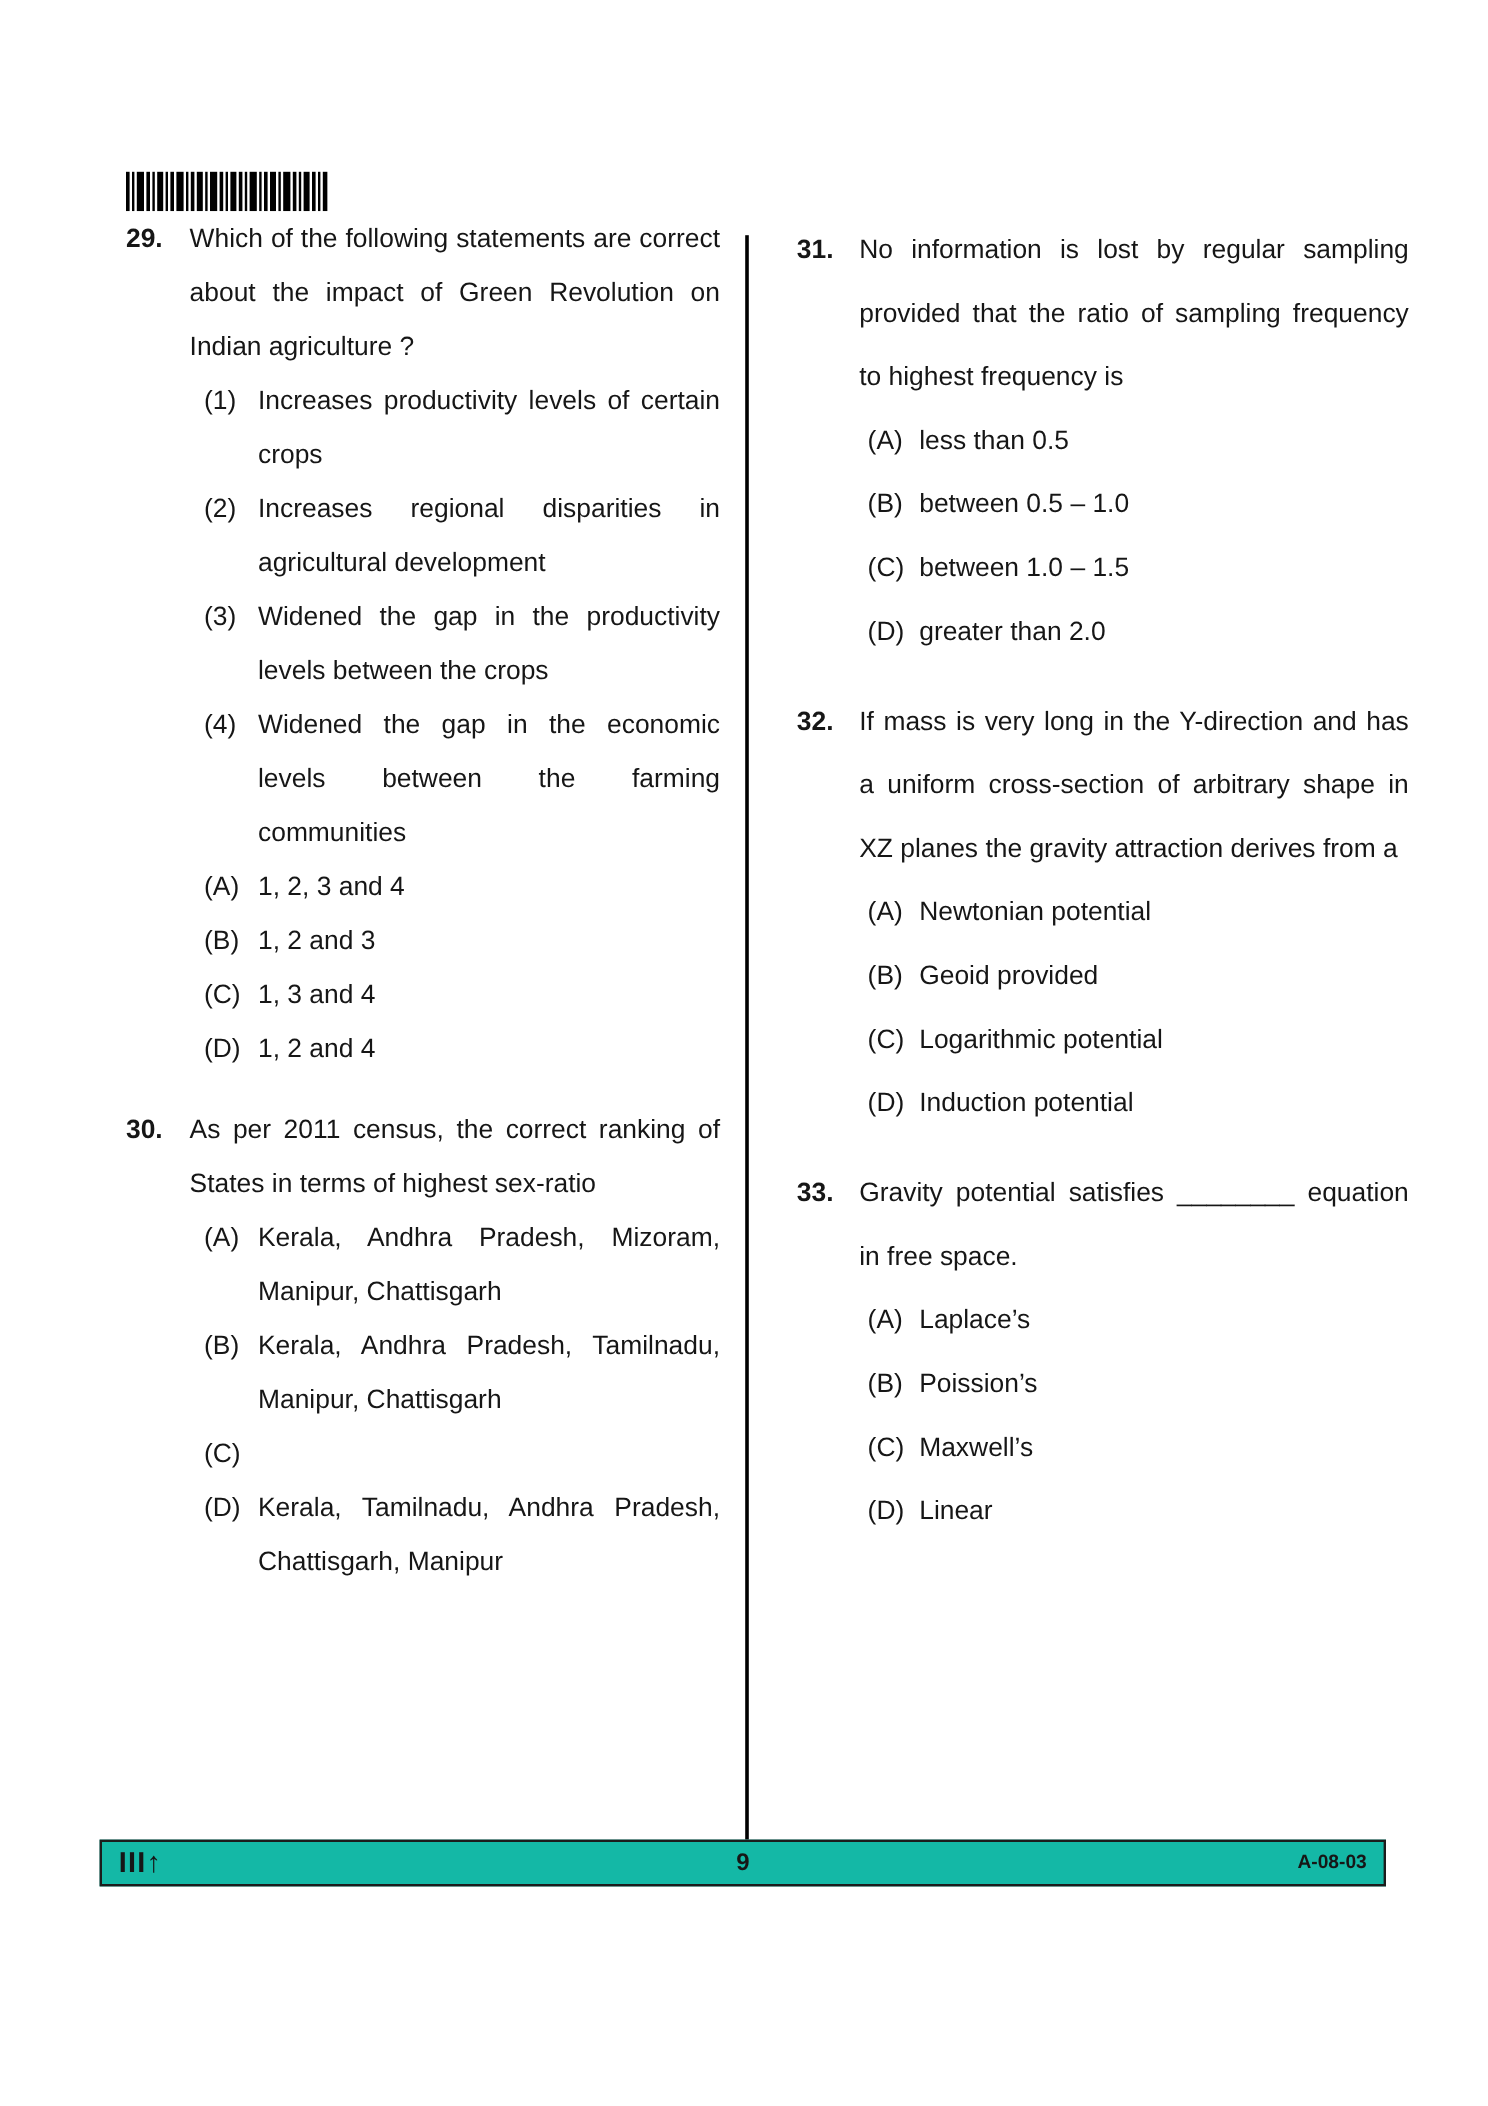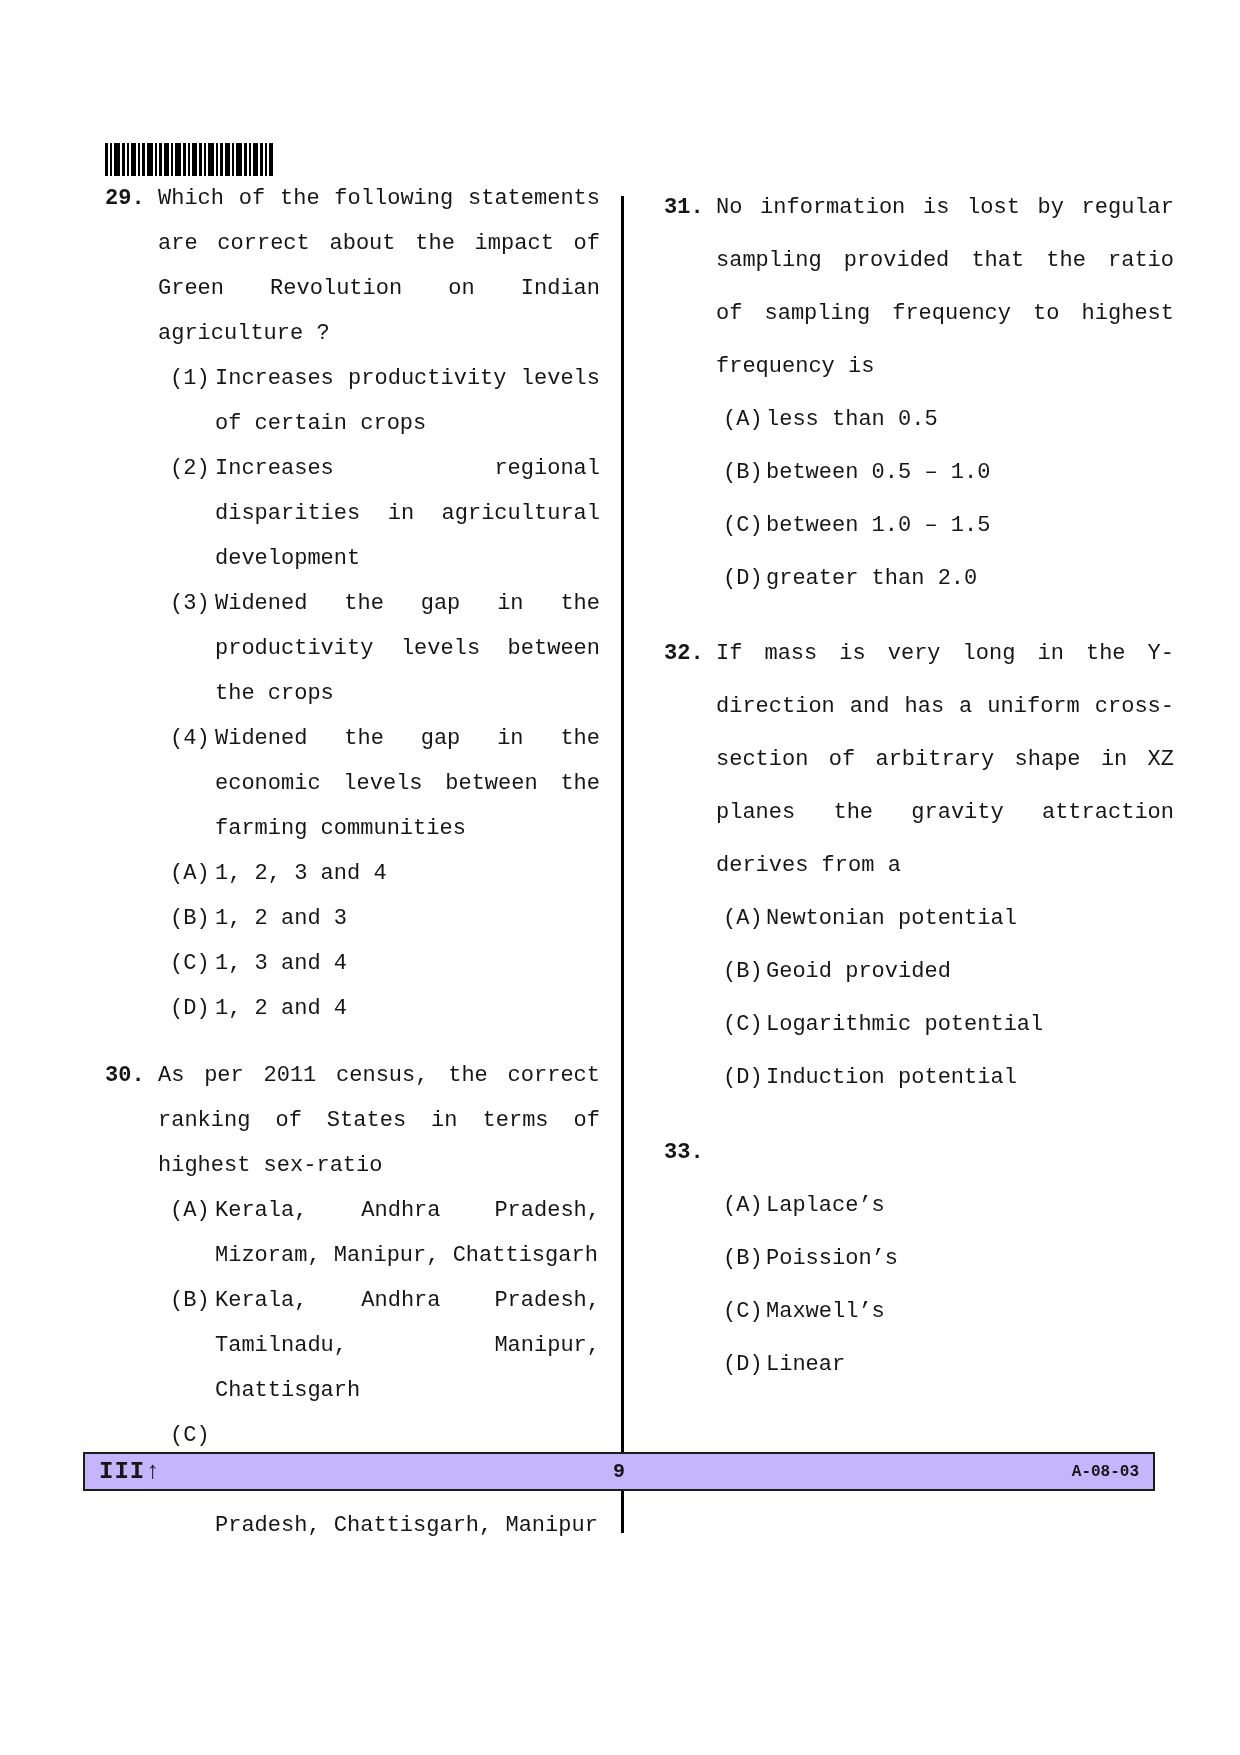--- a/index.html
+++ b/index.html
@@ -5,21 +5,21 @@
   html, body {
     margin: 0;
     padding: 0;
     background: #ffffff;
   }
   .page {
     position: relative;
     width: 1240px;
     height: 1755px;
     background: #ffffff;
-    font-family: Liberation Mono, monospace;
+    font-family: Liberation Sans, sans-serif;
     color: #161616;
     overflow: hidden;
   }
   .barcode {
     position: absolute;
     left: 105px;
     top: 143px;
     width: 168px;
     height: 33px;
   }
@@ -66,26 +66,26 @@
   .col-right .opt-row { margin-left: 59px; }
   .opt-label { flex: 0 0 45px; }
   .col-right .opt-label { flex: 0 0 43px; }
   .opt-text {
     flex: 1;
     text-align: justify;
   }
   .footer-bar {
     position: absolute;
     left: 83px;
-    top: 1452px;
+    top: 1533px;
     width: 1072px;
     height: 39px;
     box-sizing: border-box;
     border: 2px solid #1c1c1c;
-    background: #c4b5fd;
+    background: #14b8a6;
     display: flex;
     align-items: center;
   }
   .footer-left {
     padding-left: 14px;
     font-weight: bold;
     font-size: 24px;
     letter-spacing: 1px;
     display: flex;
     align-items: center;
@@ -258,20 +258,21 @@
       </div>
       <div class="opt-row">
         <span class="opt-label">(D)</span>
         <div class="opt-text">Induction potential</div>
       </div>
     </section>
 
     <section class="question">
       <div class="q-row">
         <span class="q-num">33.</span>
+        <div class="q-text">Gravity potential satisfies ________ equation in free space.</div>
       </div>
       <div class="opt-row">
         <span class="opt-label">(A)</span>
         <div class="opt-text">Laplace’s</div>
       </div>
       <div class="opt-row">
         <span class="opt-label">(B)</span>
         <div class="opt-text">Poission’s</div>
       </div>
       <div class="opt-row">

